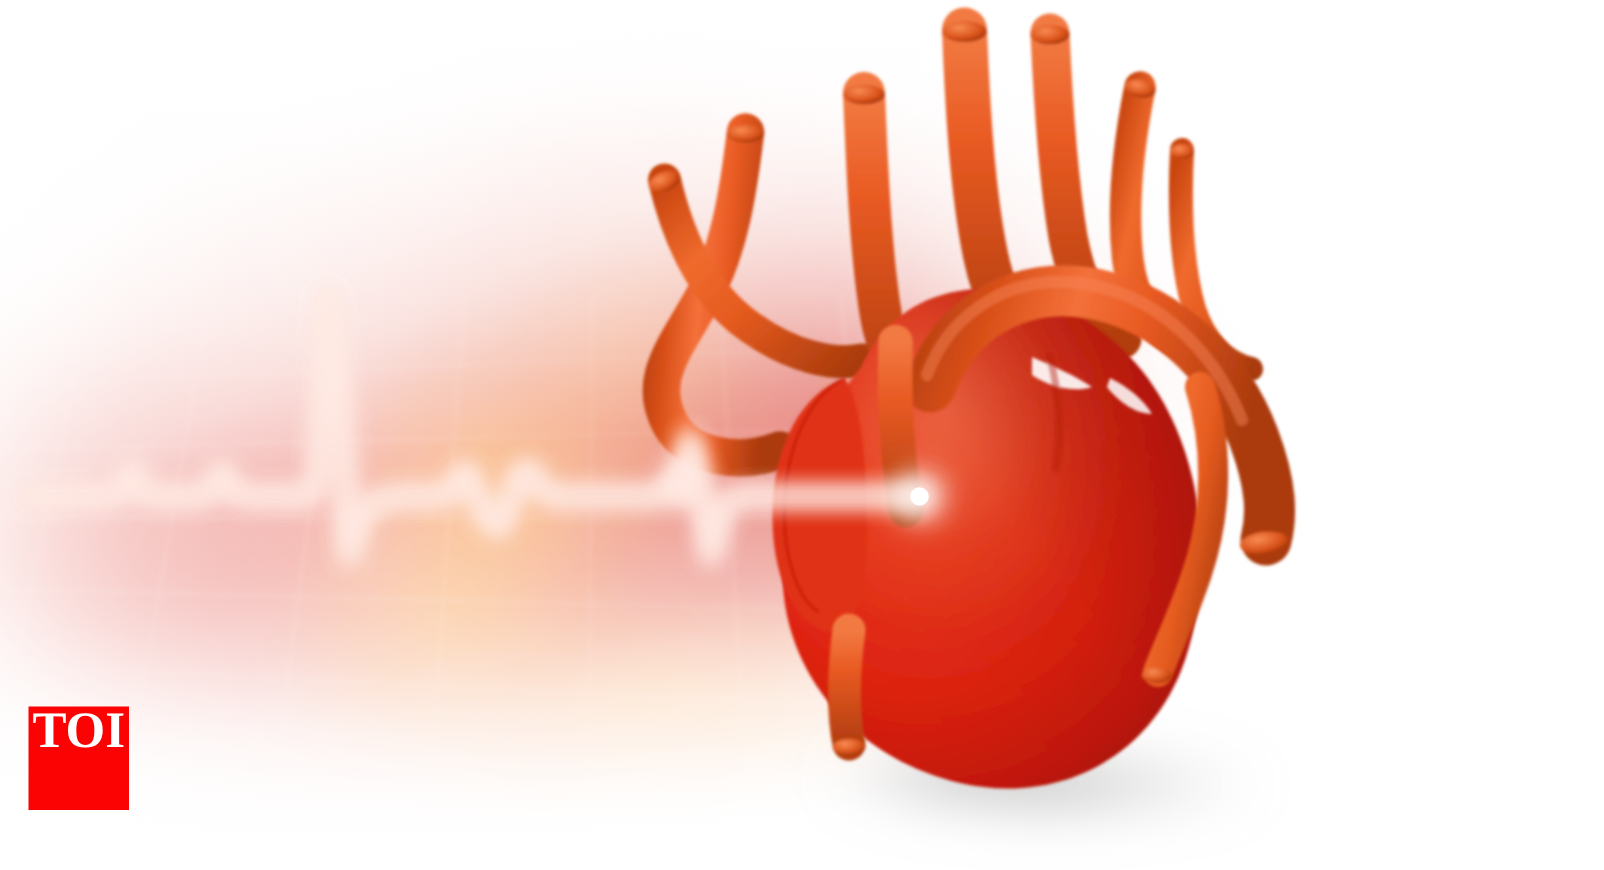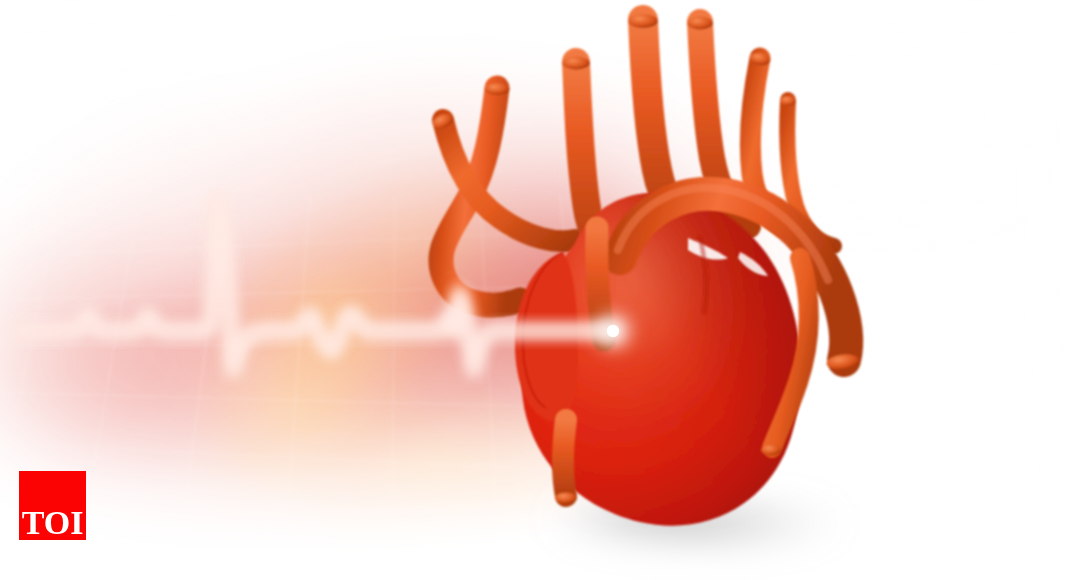--- a/index.html
+++ b/index.html
@@ -28,21 +28,21 @@
   }
   
   #toi-logo {
     position: absolute;
     left: 19px;
     top: 471px;
     width: 67px;
     height: 69px;
     background: #fb0303;
     display: flex;
-    align-items: flex-end;
+    align-items: flex-start;
     justify-content: center;
     z-index: 40;
   }
   #toi-logo .toi-text {
     font-family: "Liberation Serif", serif;
     font-weight: 700;
     font-size: 34px;
     line-height: 1;
     letter-spacing: 0px;
     color: #ffffff;

